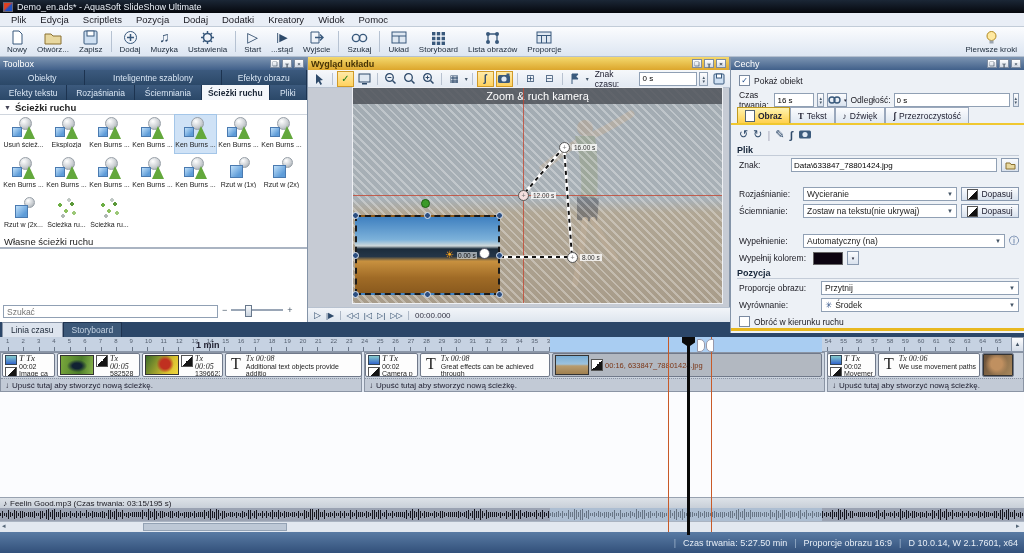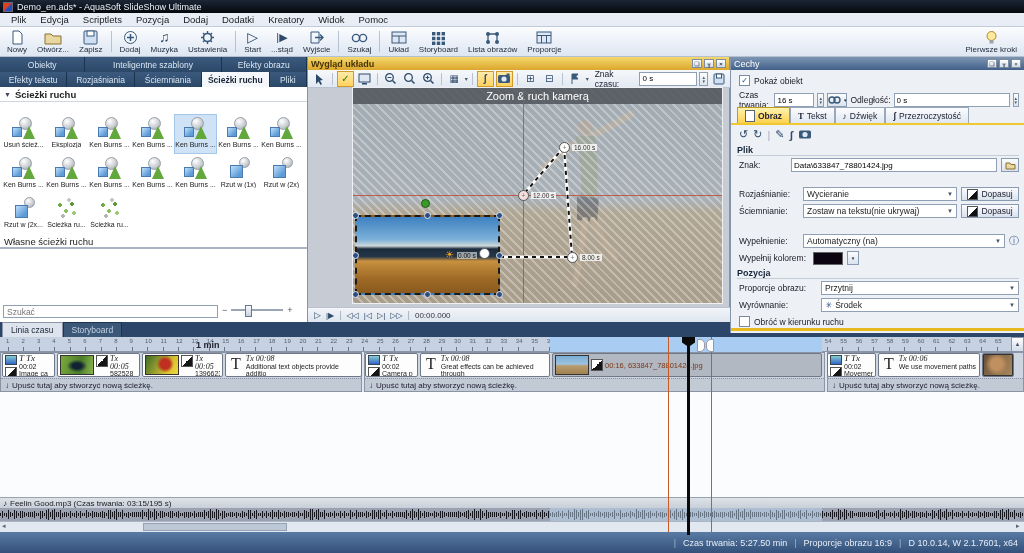--- a/index.html
+++ b/index.html
@@ -313,20 +313,28 @@
               <circle cx="6.5" cy="6" r="4.5" fill="#ffe9a0" stroke="#b08820"></circle>
               <rect x="4.5" y="10.5" width="4" height="3" fill="#9aa4b0"></rect>
             </svg>
           </span>
         <span>Pierwsze kroki</span>
       </div>
     </div>
   </div>
 
   <div id="toolbox" class="abs">
+    <div class="phdr">
+      <span>Toolbox</span>
+      <span class="winbtns">
+        <span class="wb">❏</span>
+        <span class="wb">┰</span>
+        <span class="wb">×</span>
+      </span>
+    </div>
     <div class="tbx-tabs">
       <div class="tbx-tab">Obiekty</div>
       <div class="tbx-tab" style="flex:1.6">Inteligentne szablony</div>
       <div class="tbx-tab">Efekty obrazu</div>
     </div>
     <div class="tbx-tabs">
       <div class="tbx-tab">Efekty tekstu</div>
       <div class="tbx-tab">Rozjaśniania</div>
       <div class="tbx-tab">Ściemniania</div>
       <div class="tbx-tab active">Ścieżki ruchu</div>

